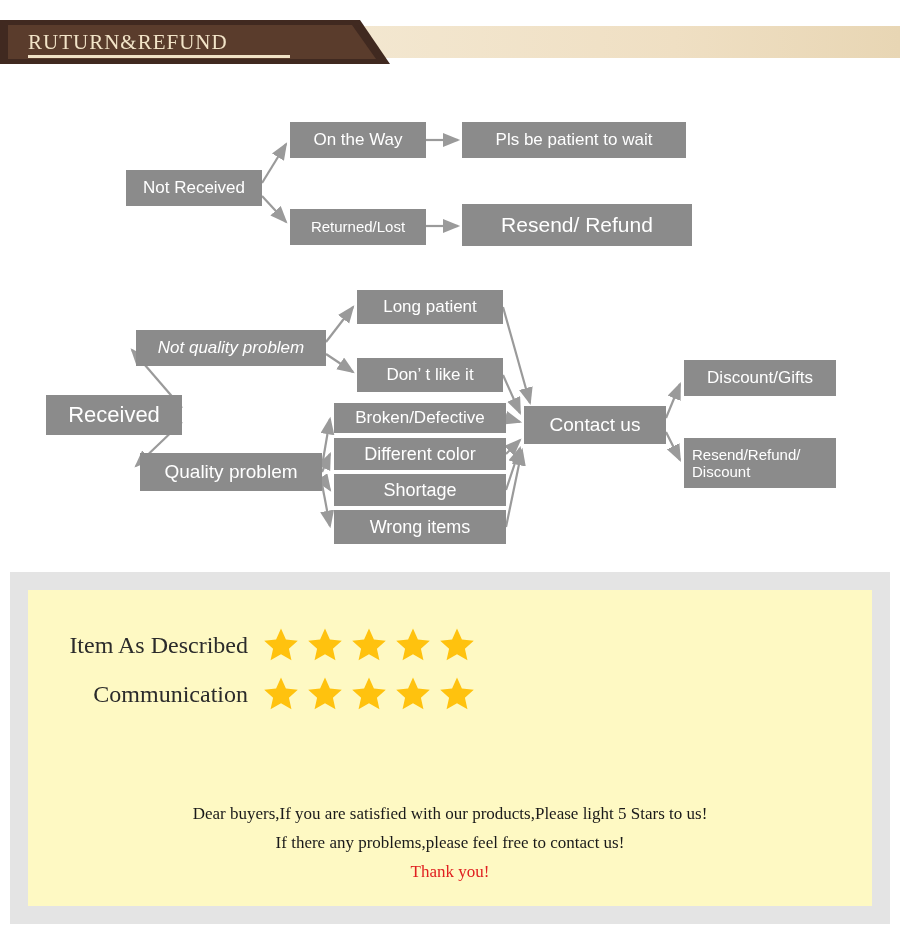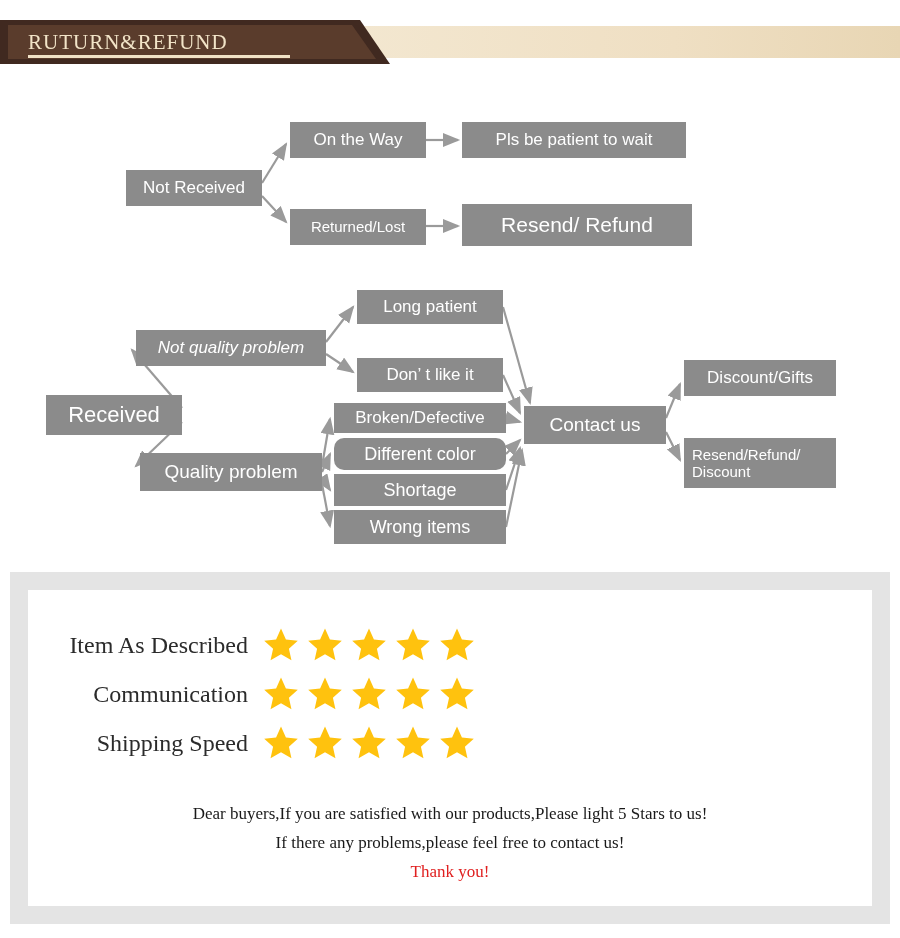--- a/index.html
+++ b/index.html
@@ -105,21 +105,21 @@
     top: 572px;
     width: 880px;
     height: 352px;
     background: #e4e4e4;
     box-sizing: border-box;
     padding: 18px;
   }
   .feedback-inner {
     width: 100%;
     height: 100%;
-    background: #ffffff;
+    background: #fef9c3;
     box-sizing: border-box;
     position: relative;
   }
   .rating-row {
     position: absolute;
     display: flex;
     align-items: center;
   }
   .rating-label {
     font-family: "Liberation Serif", serif;
@@ -216,21 +216,21 @@
     <div class="node" style="left: 290px; top: 44px; width: 136px; height: 36px; font-size: 17px;">On the Way</div>
     <div class="node" style="left: 462px; top: 44px; width: 224px; height: 36px; font-size: 17px;">Pls be patient to wait</div>
     <div class="node" style="left: 290px; top: 131px; width: 136px; height: 36px; font-size: 15px;">Returned/Lost</div>
     <div class="node" style="left: 462px; top: 126px; width: 230px; height: 42px; font-size: 21px;">Resend/ Refund</div>
     <div class="node" style="left: 46px; top: 317px; width: 136px; height: 40px; font-size: 22px;">Received</div>
     <div class="node" style="left: 136px; top: 252px; width: 190px; height: 36px; font-size: 17px; font-style: italic;">Not quality problem</div>
     <div class="node" style="left: 140px; top: 375px; width: 182px; height: 38px; font-size: 19px;">Quality problem</div>
     <div class="node" style="left: 357px; top: 212px; width: 146px; height: 34px; font-size: 17px;">Long patient</div>
     <div class="node" style="left: 357px; top: 280px; width: 146px; height: 34px; font-size: 17px;">Don’ t like it</div>
     <div class="node" style="left: 334px; top: 325px; width: 172px; height: 30px; font-size: 17px;">Broken/Defective</div>
-    <div class="node" style="left: 334px; top: 360px; width: 172px; height: 32px; font-size: 18px; border-radius: 10px;">Different color</div>
+    <div class="node" style="left: 334px; top: 360px; width: 172px; height: 32px; font-size: 18px;">Different color</div>
     <div class="node" style="left: 334px; top: 396px; width: 172px; height: 32px; font-size: 18px;">Shortage</div>
     <div class="node" style="left: 334px; top: 432px; width: 172px; height: 34px; font-size: 18px;">Wrong items</div>
     <div class="node" style="left: 524px; top: 328px; width: 142px; height: 38px; font-size: 19px;">Contact us</div>
     <div class="node" style="left: 684px; top: 282px; width: 152px; height: 36px; font-size: 17px;">Discount/Gifts</div>
     <div class="node" style="left: 684px; top: 360px; width: 152px; height: 50px; font-size: 15px; white-space: pre-line; justify-content: flex-start; text-align: left;">Resend/Refund/
 Discount</div>
   </div>
 
 <div class="feedback">
   <div class="feedback-inner">
@@ -269,38 +269,18 @@
           </svg>
         <svg class="star" viewBox="0 0 24 24">
             <path d="M12 1.6l3.1 6.9 7.5.8-5.6 5 1.6 7.4L12 17.9 5.4 21.7 7 14.3 1.4 9.3l7.5-.8z" fill="#ffc20e"></path>
           </svg>
         <svg class="star" viewBox="0 0 24 24">
             <path d="M12 1.6l3.1 6.9 7.5.8-5.6 5 1.6 7.4L12 17.9 5.4 21.7 7 14.3 1.4 9.3l7.5-.8z" fill="#ffc20e"></path>
           </svg>
       </div>
     </div>
 
-    <div class="rating-row" style="left:0; top:134px; width:100%;">
-      <div class="rating-label">Shipping Speed</div>
-      <div class="stars">
-        <svg class="star" viewBox="0 0 24 24">
-            <path d="M12 1.6l3.1 6.9 7.5.8-5.6 5 1.6 7.4L12 17.9 5.4 21.7 7 14.3 1.4 9.3l7.5-.8z" fill="#ffc20e"></path>
-          </svg>
-        <svg class="star" viewBox="0 0 24 24">
-            <path d="M12 1.6l3.1 6.9 7.5.8-5.6 5 1.6 7.4L12 17.9 5.4 21.7 7 14.3 1.4 9.3l7.5-.8z" fill="#ffc20e"></path>
-          </svg>
-        <svg class="star" viewBox="0 0 24 24">
-            <path d="M12 1.6l3.1 6.9 7.5.8-5.6 5 1.6 7.4L12 17.9 5.4 21.7 7 14.3 1.4 9.3l7.5-.8z" fill="#ffc20e"></path>
-          </svg>
-        <svg class="star" viewBox="0 0 24 24">
-            <path d="M12 1.6l3.1 6.9 7.5.8-5.6 5 1.6 7.4L12 17.9 5.4 21.7 7 14.3 1.4 9.3l7.5-.8z" fill="#ffc20e"></path>
-          </svg>
-        <svg class="star" viewBox="0 0 24 24">
-            <path d="M12 1.6l3.1 6.9 7.5.8-5.6 5 1.6 7.4L12 17.9 5.4 21.7 7 14.3 1.4 9.3l7.5-.8z" fill="#ffc20e"></path>
-          </svg>
-      </div>
-    </div>
 
     <div class="note" style="top:214px;">Dear buyers,If you are satisfied with our products,Please light 5 Stars to us!</div>
     <div class="note" style="top:243px;">If there any problems,please feel free to contact us!</div>
     <div class="note thanks" style="top:272px;">Thank you!</div>
   </div>
 </div>
 
 </body></html>

